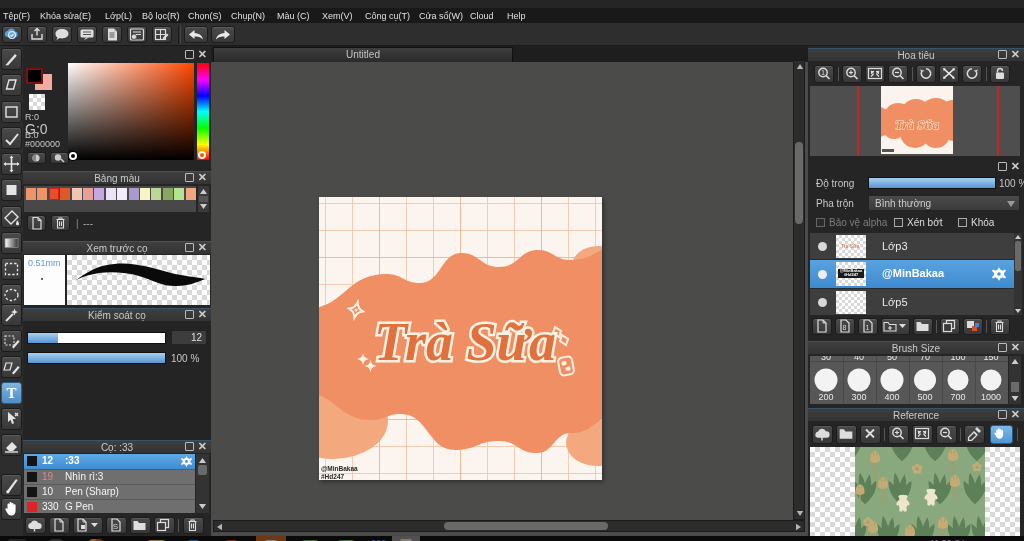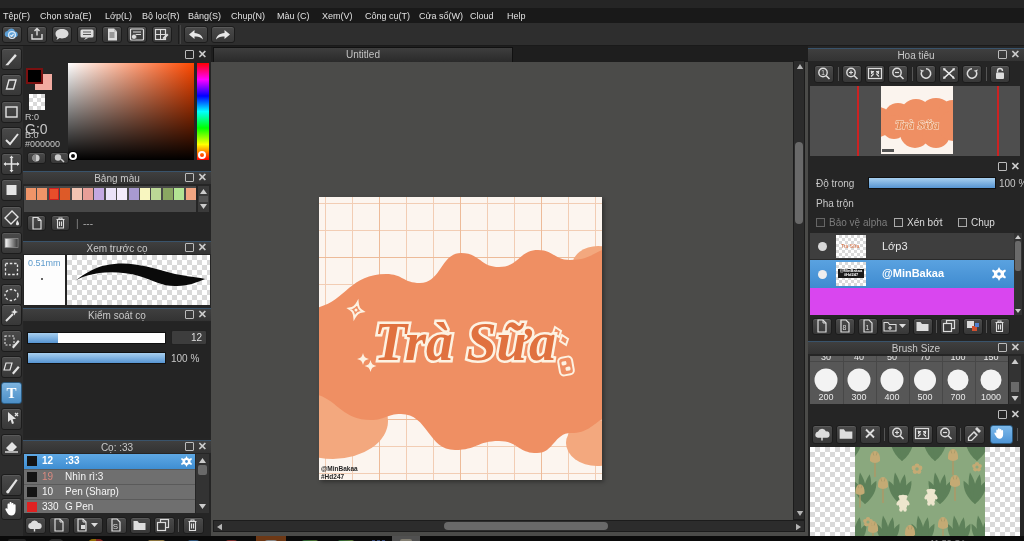--- a/index.html
+++ b/index.html
@@ -15,24 +15,24 @@
 .lbl{position:absolute;color:#c7c7c7;font-size:10px;white-space:nowrap}
 .abs span{white-space:nowrap}
 .checker{background-image:conic-gradient(#d9d9d9 25%,#fff 0 50%,#d9d9d9 0 75%,#fff 0);background-size:10px 10px}
 svg{display:block}
 </style></head>
 <body>
 <div id="root">
 
   <div class="abs" id="menubar" style="left:0;top:0;width:1024px;height:15px;background:#191919;color:#e0e0e0;font-size:9px">
       <span class="abs" style="left:3px;top:3px">Tệp(F)</span>
-      <span class="abs" style="left:40px;top:3px">Chọn sửa(E)</span>
+      <span class="abs" style="left:40px;top:3px">Khóa sửa(E)</span>
       <span class="abs" style="left:105px;top:3px">Lớp(L)</span>
       <span class="abs" style="left:142px;top:3px">Bộ lọc(R)</span>
-      <span class="abs" style="left:188px;top:3px">Bảng(S)</span>
+      <span class="abs" style="left:188px;top:3px">Chọn(S)</span>
       <span class="abs" style="left:231px;top:3px">Chụp(N)</span>
       <span class="abs" style="left:277px;top:3px">Màu (C)</span>
       <span class="abs" style="left:322px;top:3px">Xem(V)</span>
       <span class="abs" style="left:365px;top:3px">Công cụ(T)</span>
       <span class="abs" style="left:419px;top:3px">Cửa sổ(W)</span>
       <span class="abs" style="left:470px;top:3px">Cloud</span>
       <span class="abs" style="left:507px;top:3px">Help</span>
   </div>
 
   <div class="abs" id="topbar" style="left:0;top:15px;width:1024px;height:23px;background:#2e2e2e;border-bottom:1px solid #1a1a1a">
@@ -515,44 +515,54 @@
         </svg>
       </div>
     </div>
 
     <div class="tico" style="right:17px;top:116px"></div>
       <div class="tx" style="right:4px;top:114px">✕</div>
     <div class="lbl" style="left:8px;top:132px">Độ trong</div>
     <div class="abs" style="left:60px;top:131px;width:128px;height:12px;background:linear-gradient(#a8d0f0,#5795d2);border:1px solid #111"></div>
     <div class="lbl" style="left:191px;top:132px">100 %</div>
     <div class="lbl" style="left:8px;top:152px">Pha trộn</div>
+    <div class="abs" style="left:60px;top:149px;width:152px;height:16px;background:linear-gradient(#4a4a4a,#3c3c3c);border:1px solid #222;color:#ccc;font-size:10px;line-height:15px;padding-left:6px">Bình thường
+      <svg class="abs" style="right:4px;top:5px" width="8" height="6" viewBox="0 0 8 6">
+          <path d="M0 0h8L4 6z" fill="#999"></path>
+        </svg>
+    </div>
     <div class="chk" style="left:8px;top:172px;border-color:#666"></div>
       <div class="lbl" style="left:21px;top:171px;color:#7d7d7d">Bảo vệ alpha</div>
     <div class="chk" style="left:86px;top:172px"></div>
       <div class="lbl" style="left:99px;top:171px;color:#ddd">Xén bớt</div>
     <div class="chk" style="left:150px;top:172px"></div>
-      <div class="lbl" style="left:163px;top:171px;color:#ddd">Chụp</div>
+      <div class="lbl" style="left:163px;top:171px;color:#ddd">Khóa</div>
     <div class="abs" style="left:2px;top:187px;width:204px;height:82px;background:#d946ef">
       <div class="abs" style="left:0;top:0;width:204px;height:27px;background:#3e3e3e;border-bottom:1px solid #2a2a2a">
         <div class="abs" style="left:8px;top:9px;width:9px;height:9px;border-radius:50%;background:#d8d8d8"></div>
         <div class="abs checker" style="left:26px;top:2px;width:30px;height:23px;background-size:6px 6px">
           <div class="abs" style="left:5px;top:8px;color:#d86a3a;font-size:5px">Trà Sữa</div>
         </div>
         <div class="lbl" style="left:72px;top:7px;color:#e8e8e8;font-size:11px">Lớp3</div>
       </div>
       <div class="abs" style="left:0;top:27px;width:204px;height:28px;background:linear-gradient(#5aa2e0,#3f8bd0)">
         <div class="abs" style="left:8px;top:10px;width:9px;height:9px;border-radius:50%;background:#eee"></div>
         <div class="abs checker" style="left:26px;top:2px;width:30px;height:24px;background-size:6px 6px">
           <div class="abs" style="left:2px;top:7px;color:#111;font-size:5px;font-weight:bold;background:#1a1a1a;color:#fff;width:26px;height:9px;line-height:4px;font-size:4px;text-align:center">@MinBakaa<br>#Hd247</div>
         </div>
         <div class="abs" style="left:72px;top:7px;color:#fff;font-size:11px;font-weight:bold">@MinBakaa</div>
         <svg class="abs" style="right:8px;top:7px" width="14" height="14" viewBox="0 0 11 11">
             <path d="M5.5 0l1 2a3.5 3.5 0 0 1 1.6.9L10.3 2l.7 1.2-1.6 1.5q.2.8 0 1.6l1.6 1.5-.7 1.2-2.2-.9a3.5 3.5 0 0 1-1.6.9l-1 2-1-2a3.5 3.5 0 0 1-1.6-.9l-2.2.9L0 7.8l1.6-1.5q-.2-.8 0-1.6L0 3.2.7 2l2.2.9A3.5 3.5 0 0 1 4.5 2z" fill="#fff"></path>
             <circle cx="5.5" cy="5.5" r="1.4" fill="#4a92d4"></circle>
           </svg>
+      </div>
+      <div class="abs" style="left:0;top:55px;width:204px;height:27px;background:#3e3e3e;border-top:1px solid #2a2a2a">
+        <div class="abs" style="left:8px;top:9px;width:9px;height:9px;border-radius:50%;background:#d8d8d8"></div>
+        <div class="abs checker" style="left:26px;top:2px;width:30px;height:23px;background-size:6px 6px"></div>
+        <div class="lbl" style="left:72px;top:7px;color:#e8e8e8;font-size:11px">Lớp5</div>
       </div>
     </div>
     <div class="abs" style="left:206px;top:187px;width:8px;height:82px;background:#333">
       <svg width="8" height="82" viewBox="0 0 8 82">
           <path d="M4 2 1 6h6z" fill="#ccc"></path>
           <path d="M4 80 1 76h6z" fill="#ccc"></path>
           <rect x="1" y="8" width="6" height="30" rx="2" fill="#6a6a6a"></rect>
         </svg>
     </div>
     <div id="layerbtns" class="abs" style="left:4px;top:272px;height:17px">
@@ -643,20 +653,21 @@
       </svg>
     </div>
     <div class="abs" style="left:201px;top:310px;width:12px;height:48px;background:#333">
       <svg width="12" height="48" viewBox="0 0 12 48">
           <path d="M6 3 2.5 8h7z" fill="#ccc"></path>
           <path d="M6 45 2.5 40h7z" fill="#ccc"></path>
           <rect x="2" y="26" width="8" height="10" fill="#6a6a6a"></rect>
         </svg>
     </div>
 
+    <div class="ttl" style="top:362px">Reference</div>
     <div class="tico" style="right:17px;top:364px"></div>
       <div class="tx" style="right:4px;top:362px">✕</div>
     <div id="refbtns" class="abs" style="left:0;top:379px;height:20px">
         <div class="btn" style="left:4px;top:0px;width:21px;height:19px">
           <svg width="18" height="15" viewBox="0 0 17 14">
             <path d="M4.5 11a3 3 0 0 1 .3-5.9A4 4 0 0 1 12.3 5 3 3 0 0 1 13 11z" fill="#ddd"></path>
             <path d="M8.5 13.5V8M6.5 9.5l2-2 2 2" stroke="#ddd" stroke-width="1.4" fill="none"></path>
           </svg>
         </div>
         <div class="btn" style="left:28px;top:0px;width:21px;height:19px">

